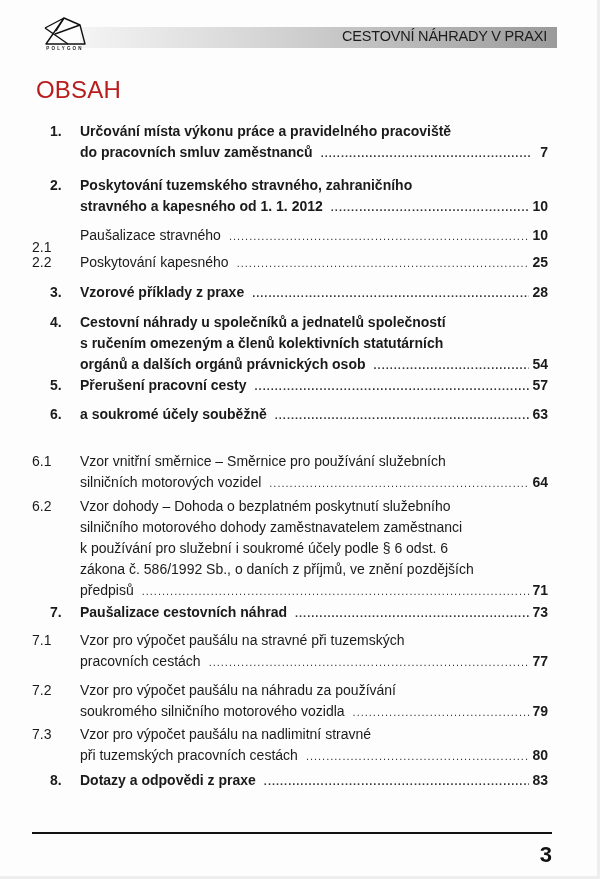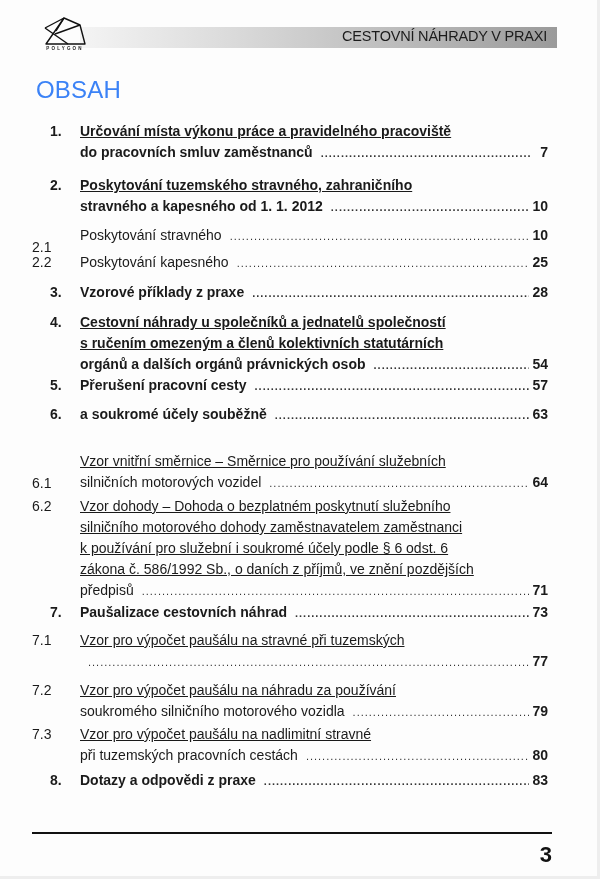--- a/index.html
+++ b/index.html
@@ -22,34 +22,34 @@
   .logo {
     position:absolute; left:42px; top:16px; width:46px; height:38px;
   }
   .logo svg { position:absolute; left:0; top:0; }
   .logo-text {
     position:absolute; left:0; top:30px; width:46px; text-align:center;
     font-size:4.5px; font-weight:bold; letter-spacing:2.2px; color:#222;
   }
   .page-title {
     position:absolute; left:36px; top:60px; font-size:24px; font-weight:normal;
-    color:#3b82f6; letter-spacing:0.2px;text-align:right;
+    color:#b91c1c; letter-spacing:0.2px;text-align:right;
   }
   .toc { position:absolute; left:0; top:0; width:600px; }
   .entry { position:absolute; left:0; width:600px; }
   .num {
     position:absolute; font-size:14px; color:#1a1a1a;
   }
   .num.main { font-weight:bold; left:50px; }
   .num.sub { left:32px; }
   .txt {
     position:absolute; left:80px; width:450px; font-size:14px; line-height:21px; color:#1a1a1a;
   }
   .entry.main .txt { font-weight:bold; }
-  .line { display:block; white-space:nowrap;text-decoration:underline; }
+  .line { display:block; white-space:nowrap; }
   .lastline { display:flex; align-items:baseline; width:468px; }
   .lastline .lt { white-space:nowrap; flex:0 0 auto; }
   .lastline .dots {
     flex:1 1 auto; overflow:hidden; white-space:nowrap; margin:0 3px 0 8px;
     font-weight:normal; letter-spacing:1px; font-size:11px; color:#333;
   }
   .entry.main .lastline .dots { font-weight:bold; }
   .lastline .pg { flex:0 0 auto; font-weight:bold; min-width:14px; text-align:right; }
   .footer-rule {
     position:absolute; left:32px; top:832px; width:520px; height:2px; background:#111;
@@ -102,21 +102,21 @@
           <span class="lt">stravného a kapesného od 1. 1. 2012</span>
           <span class="dots">................................................................................................................................................................</span>
           <span class="pg">10</span>
         </div>
       </div>
     </div>
     <div class="entry sub" style="top: 225px;">
       <span class="num sub" style="top: 14px; text-align: center;">2.1</span>
       <div class="txt">
         <div class="lastline">
-          <span class="lt">Poskytování stravného</span>
+          <span class="lt">Paušalizace stravného</span>
           <span class="dots">................................................................................................................................................................</span>
           <span class="pg">10</span>
         </div>
       </div>
     </div>
     <div class="entry sub" style="top: 252px;">
       <span class="num sub" style="top: 2px; text-align: right;">2.2</span>
       <div class="txt">
         <div class="lastline">
           <span class="lt">Poskytování kapesného</span>
@@ -161,21 +161,21 @@
       <span class="num main" style="top: 2px;">6.</span>
       <div class="txt">
         <div class="lastline">
           <span class="lt"> a soukromé účely souběžně</span>
           <span class="dots">................................................................................................................................................................</span>
           <span class="pg">63</span>
         </div>
       </div>
     </div>
     <div class="entry sub" style="top: 451px;">
-      <span class="num sub" style="top: 2px; margin-top: 22px;">6.1</span>
+      <span class="num sub" style="top: 2px;">6.1</span>
       <div class="txt">
         <span class="line">Vzor vnitřní směrnice – Směrnice pro používání služebních</span>
         <div class="lastline">
           <span class="lt">silničních motorových vozidel</span>
           <span class="dots">................................................................................................................................................................</span>
           <span class="pg">64</span>
         </div>
       </div>
     </div>
     <div class="entry sub" style="top: 496px;">
@@ -200,20 +200,21 @@
           <span class="dots">................................................................................................................................................................</span>
           <span class="pg">73</span>
         </div>
       </div>
     </div>
     <div class="entry sub" style="top: 630px;">
       <span class="num sub" style="top: 2px; text-align: center;">7.1</span>
       <div class="txt">
         <span class="line">Vzor pro výpočet paušálu na stravné při tuzemských</span>
         <div class="lastline">
+          <span class="lt">pracovních cestách</span>
           <span class="dots">................................................................................................................................................................</span>
           <span class="pg">77</span>
         </div>
       </div>
     </div>
     <div class="entry sub" style="top: 680px;">
       <span class="num sub" style="top: 2px;">7.2</span>
       <div class="txt">
         <span class="line">Vzor pro výpočet paušálu na náhradu za používání</span>
         <div class="lastline">

